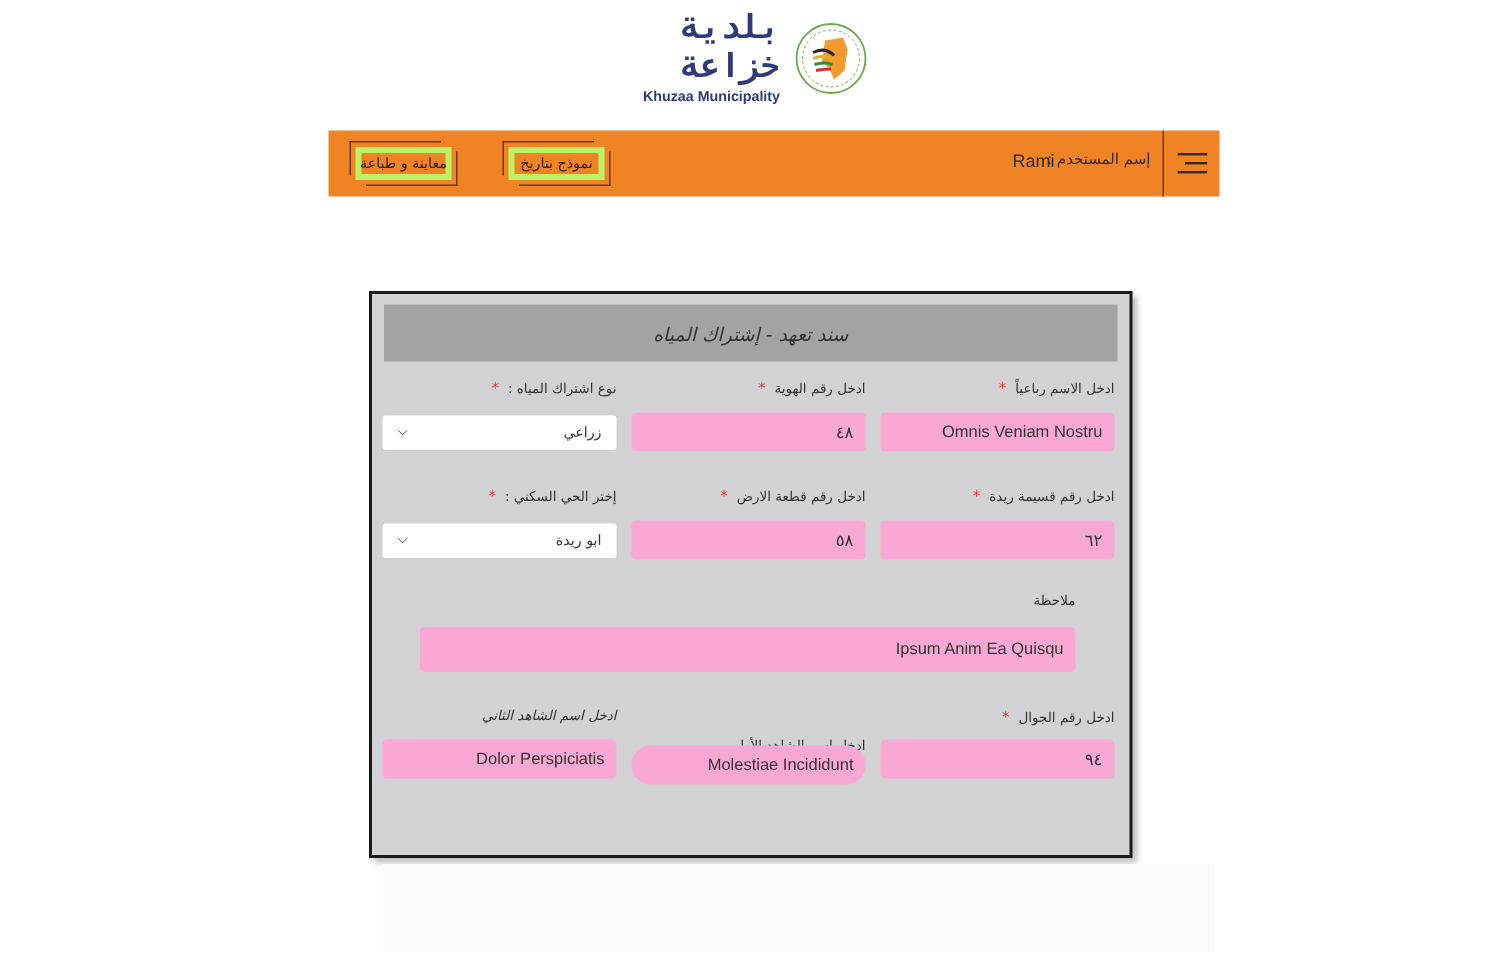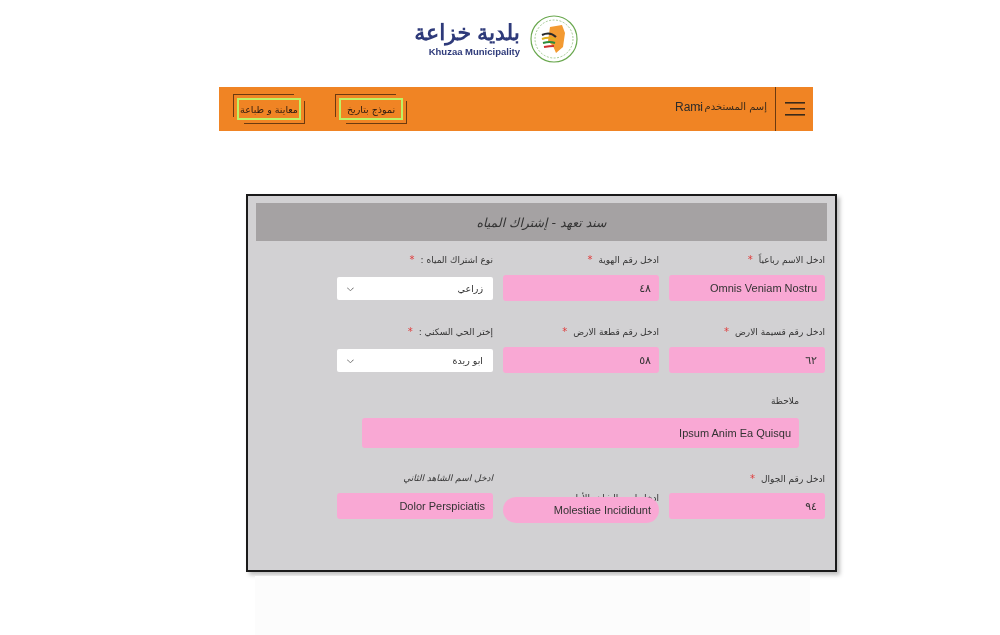--- a/index.html
+++ b/index.html
@@ -2,39 +2,39 @@
 <html><head>
   <meta charset="utf-8">
   <style>
     * { box-sizing: border-box; margin: 0; padding: 0; }
     html, body { width: 1000px; height: 635px; background: #ffffff; overflow: hidden; }
     body { font-family: "DejaVu Sans", sans-serif; position: relative; }
 
     
     .logo { position: absolute; left: 410px; top: 10px; width: 170px; height: 58px; display: flex; align-items: center; }
     .logo-text { display: flex; flex-direction: column; align-items: flex-end; width: 110px; }
-    .logo-ar { font-family: Liberation Sans, sans-serif; font-weight: bold; font-size: 22px; color: #2e3a7a; line-height: 26px; direction: rtl; text-align: center; }
+    .logo-ar { font-family: Liberation Mono, monospace; font-weight: bold; font-size: 22px; color: #2e3a7a; line-height: 26px; direction: rtl; }
     .logo-en { font-family: "Liberation Sans", sans-serif; font-weight: bold; font-size: 9.5px; color: #2e3a7a; line-height: 12px; white-space: nowrap; }
     .logo-emblem { width: 52px; height: 52px; margin-left: 8px; position: relative; }
 
     
     .navbar { position: absolute; left: 219px; top: 87px; width: 594px; height: 44px; background: #f08424; direction: rtl; }
     .menu-btn { position: absolute; right: 0; top: 0; width: 38px; height: 44px; border-left: 1px solid #6b3a10; display: flex; align-items: center; justify-content: center; cursor: pointer; }
     .user-label { position: absolute; right: 46px; top: 14px; font-size: 10px; color: #3a2a1a; white-space: nowrap; }
     .user-name { position: absolute; right: 110px; top: 13px; font-family: "Liberation Sans", sans-serif; font-size: 12px; color: #2b2b2b; }
 
     .nav-btn-wrap { position: absolute; top: 7px; height: 30px; }
     .nav-btn-wrap::before { content: ""; position: absolute; left: 0; top: 0; width: 60px; height: 22px; border-left: 1px solid #6b3a10; border-top: 1px solid #6b3a10; }
     .nav-btn-wrap::after { content: ""; position: absolute; right: 0; bottom: 0; width: 60px; height: 22px; border-right: 1px solid #6b3a10; border-bottom: 1px solid #6b3a10; }
-    .nav-btn { position: absolute; left: 4px; top: 4px; right: 4px; bottom: 4px; border: 2px solid #bef264; background: transparent; font-size: 9.5px; color: #2a1a10; display: flex; align-items: center; justify-content: center; cursor: pointer; font-family: "DejaVu Sans", sans-serif; white-space: nowrap; }
+    .nav-btn { position: absolute; left: 4px; top: 4px; right: 4px; bottom: 4px; border: 4px solid #bef264; background: transparent; font-size: 9.5px; color: #2a1a10; display: flex; align-items: center; justify-content: center; cursor: pointer; font-family: "DejaVu Sans", sans-serif; white-space: nowrap; }
     .nav-preview { left: 14px; width: 72px; }
     .nav-form { left: 116px; width: 72px; }
 
     
-    .card { position: absolute; left: 246px; top: 194px; width: 591px; height: 378px; background: #d2d1d3; border: 2px solid #1a1a1a; box-shadow: 3px 3px 4px rgba(0,0,0,0.25); direction: rtl; }
+    .card { position: absolute; left: 246px; top: 194px; width: 509px; height: 378px; background: #d2d1d3; border: 2px solid #1a1a1a; box-shadow: 3px 3px 4px rgba(0,0,0,0.25); direction: rtl; }
     .card-title { position: absolute; left: 8px; right: 8px; top: 7px; height: 38px; background: #a5a2a3; display: flex; align-items: center; justify-content: center; font-size: 12.5px; font-style: italic; color: #333; }
 
     .field-label { position: absolute; font-size: 9px; color: #333; white-space: nowrap; direction: rtl; }
     .req { color: #e03a3a; margin-right: 6px; font-size: 10px; }
     .field-input { position: absolute; height: 26px; background: #f9a8d4; border-radius: 3px; border: none; font-family: "Liberation Sans", sans-serif; font-size: 11px; color: #333; padding: 0 8px; direction: rtl; text-align: right; display: flex; align-items: center; }
     .field-select { position: absolute; height: 23px; background: #ffffff; border-radius: 2px; font-size: 9.5px; color: #333; padding: 0 10px; display: flex; align-items: center; direction: rtl; cursor: pointer; }
     .field-select .chev { position: absolute; left: 10px; top: 6px; font-size: 9px; color: #333; }
 
     .col1 { right: 10px; width: 156px; }
     .col2 { right: 176px; width: 156px; }
@@ -100,21 +100,21 @@
 
   <div class="field-label col3" style="top:58px; right:342px;">
     <span>نوع اشتراك المياه :</span><span class="req">*</span>
   </div>
   <div class="field-select col3" style="top:81px;">
     <span>زراعي</span>
     <span class="chev">⌵</span>
   </div>
 
   <div class="field-label col1" style="top:130px;">
-    <span>ادخل رقم قسيمة الارض</span><span class="req">*</span>
+    <span>ادخل رقم قسيمة ريدة</span><span class="req">*</span>
   </div>
   <div class="field-input col1" style="top:151px;">٦٢</div>
 
   <div class="field-label col2" style="top:130px;">
     <span>ادخل رقم قطعة الارض</span><span class="req">*</span>
   </div>
   <div class="field-input col2" style="top:151px;">٥٨</div>
 
   <div class="field-label col3" style="top:130px;">
     <span>إختر الحي السكني :</span><span class="req">*</span>

